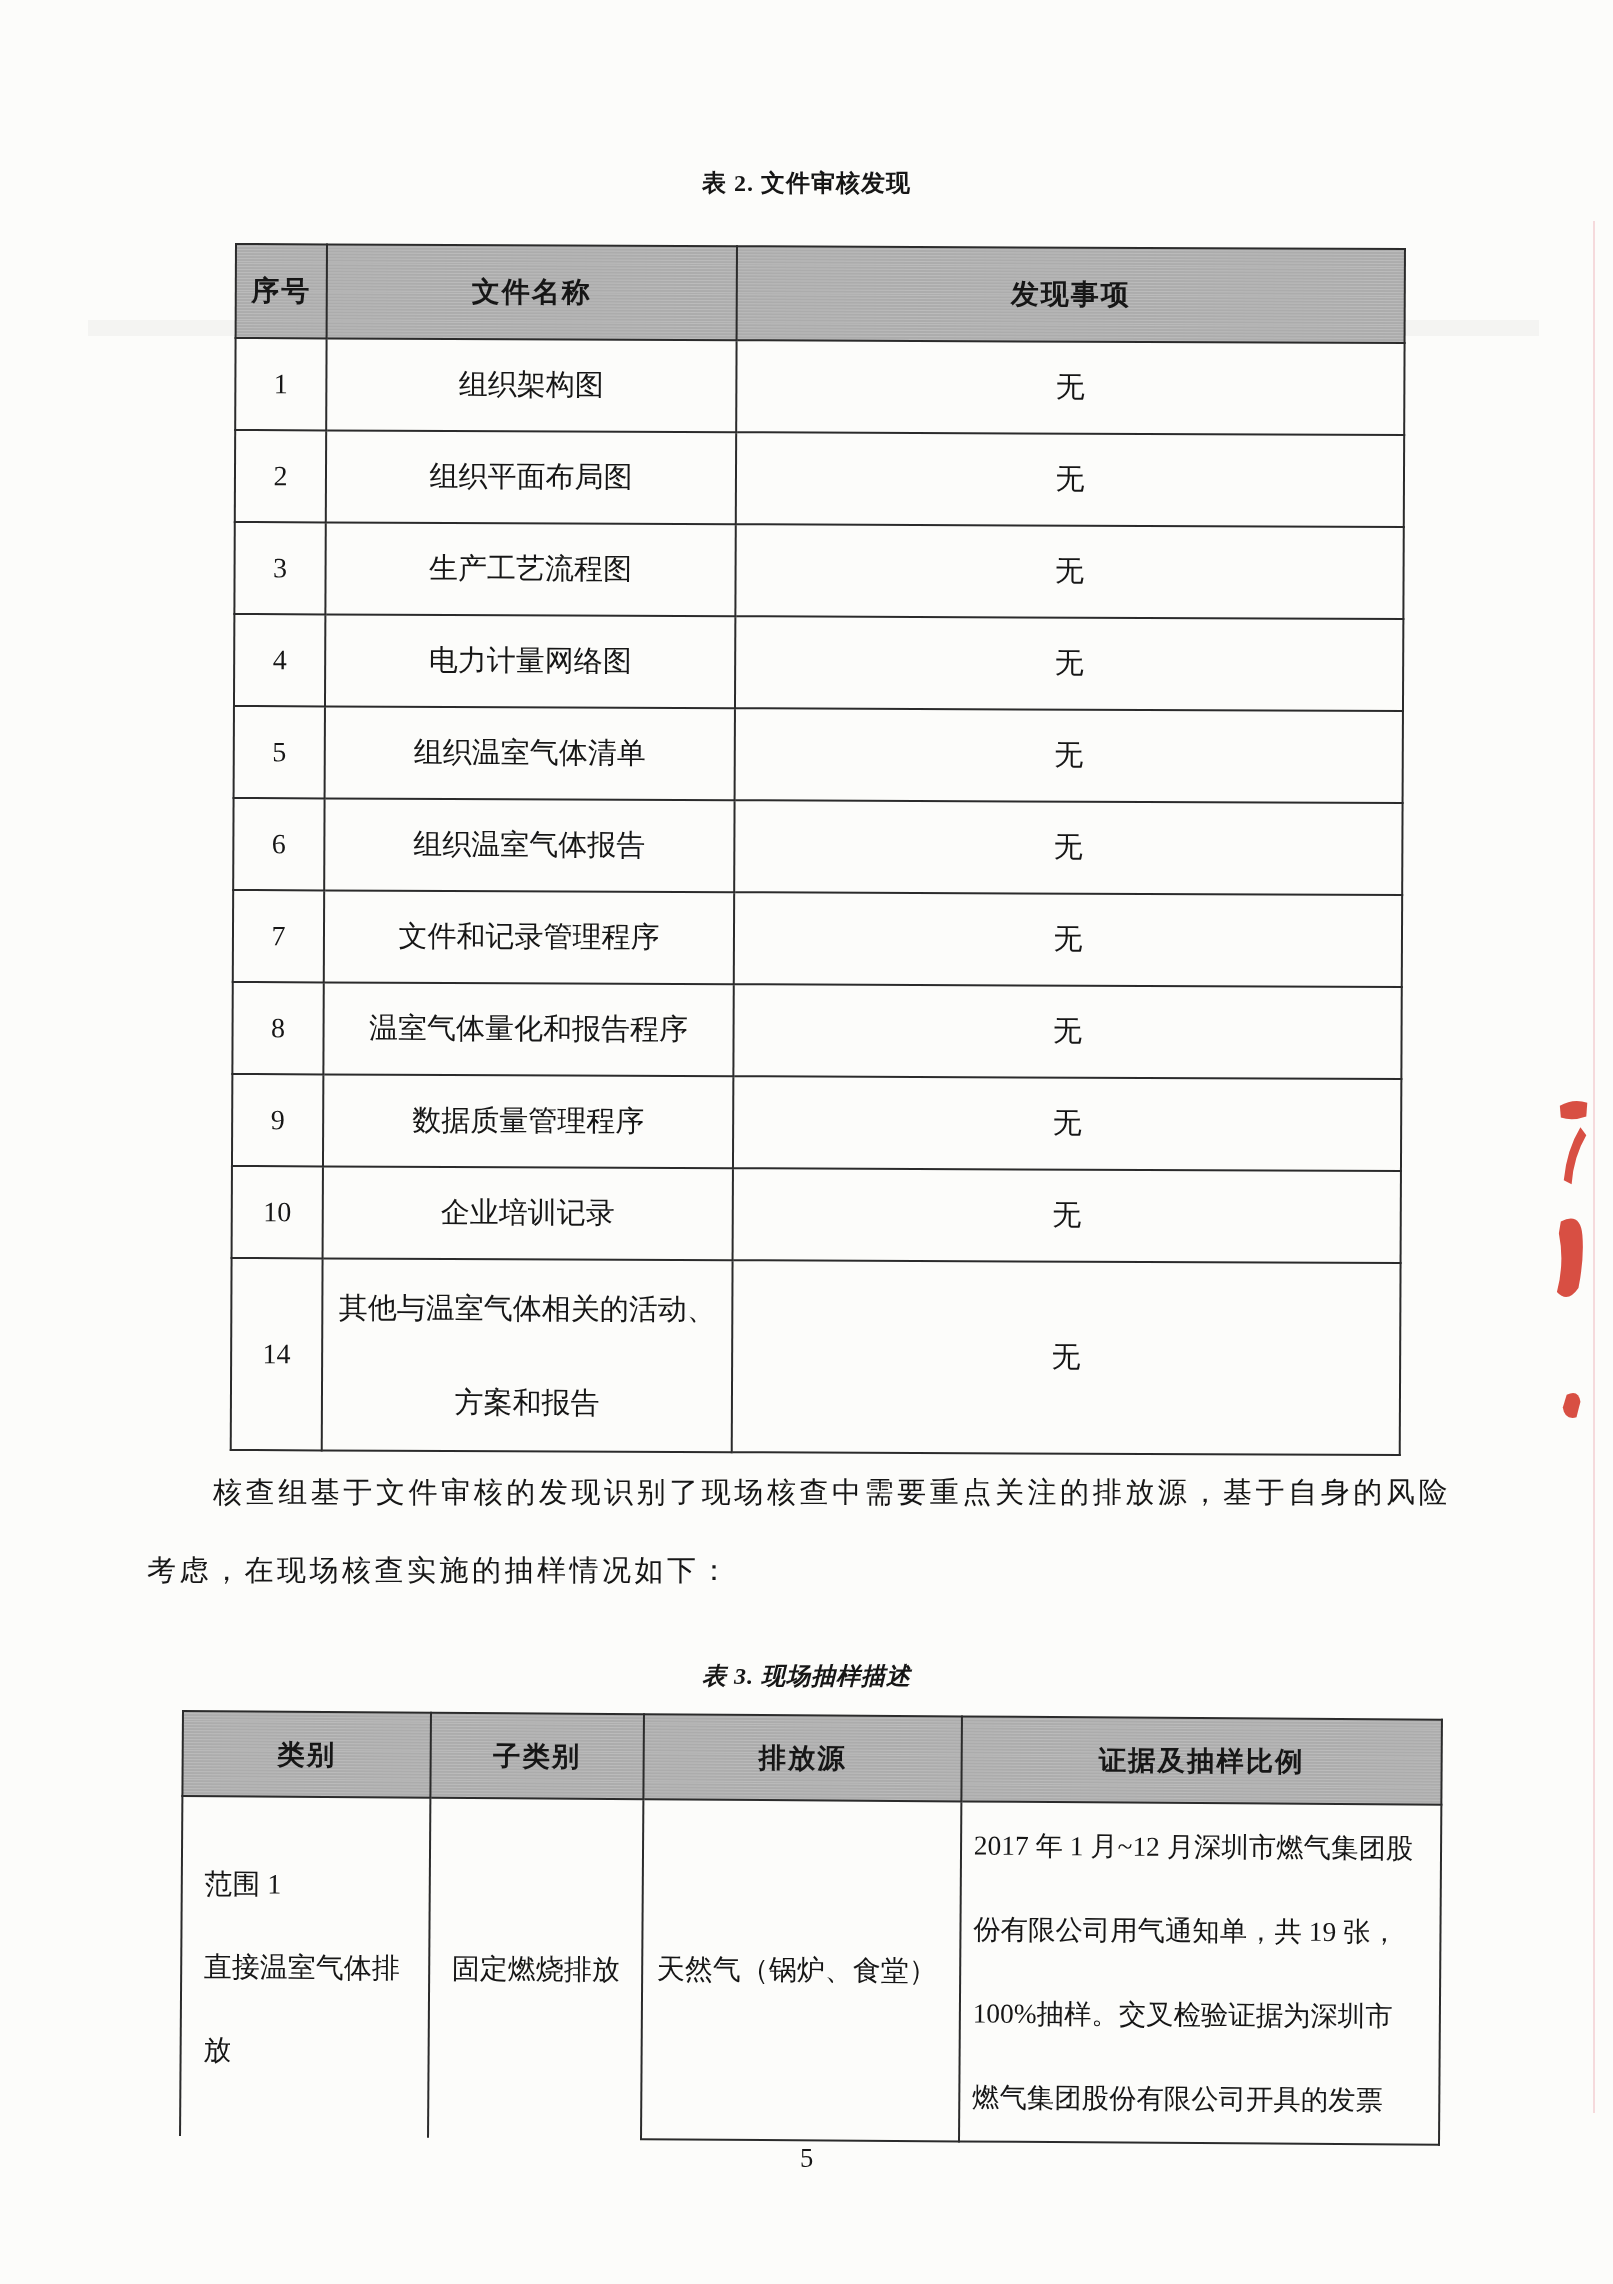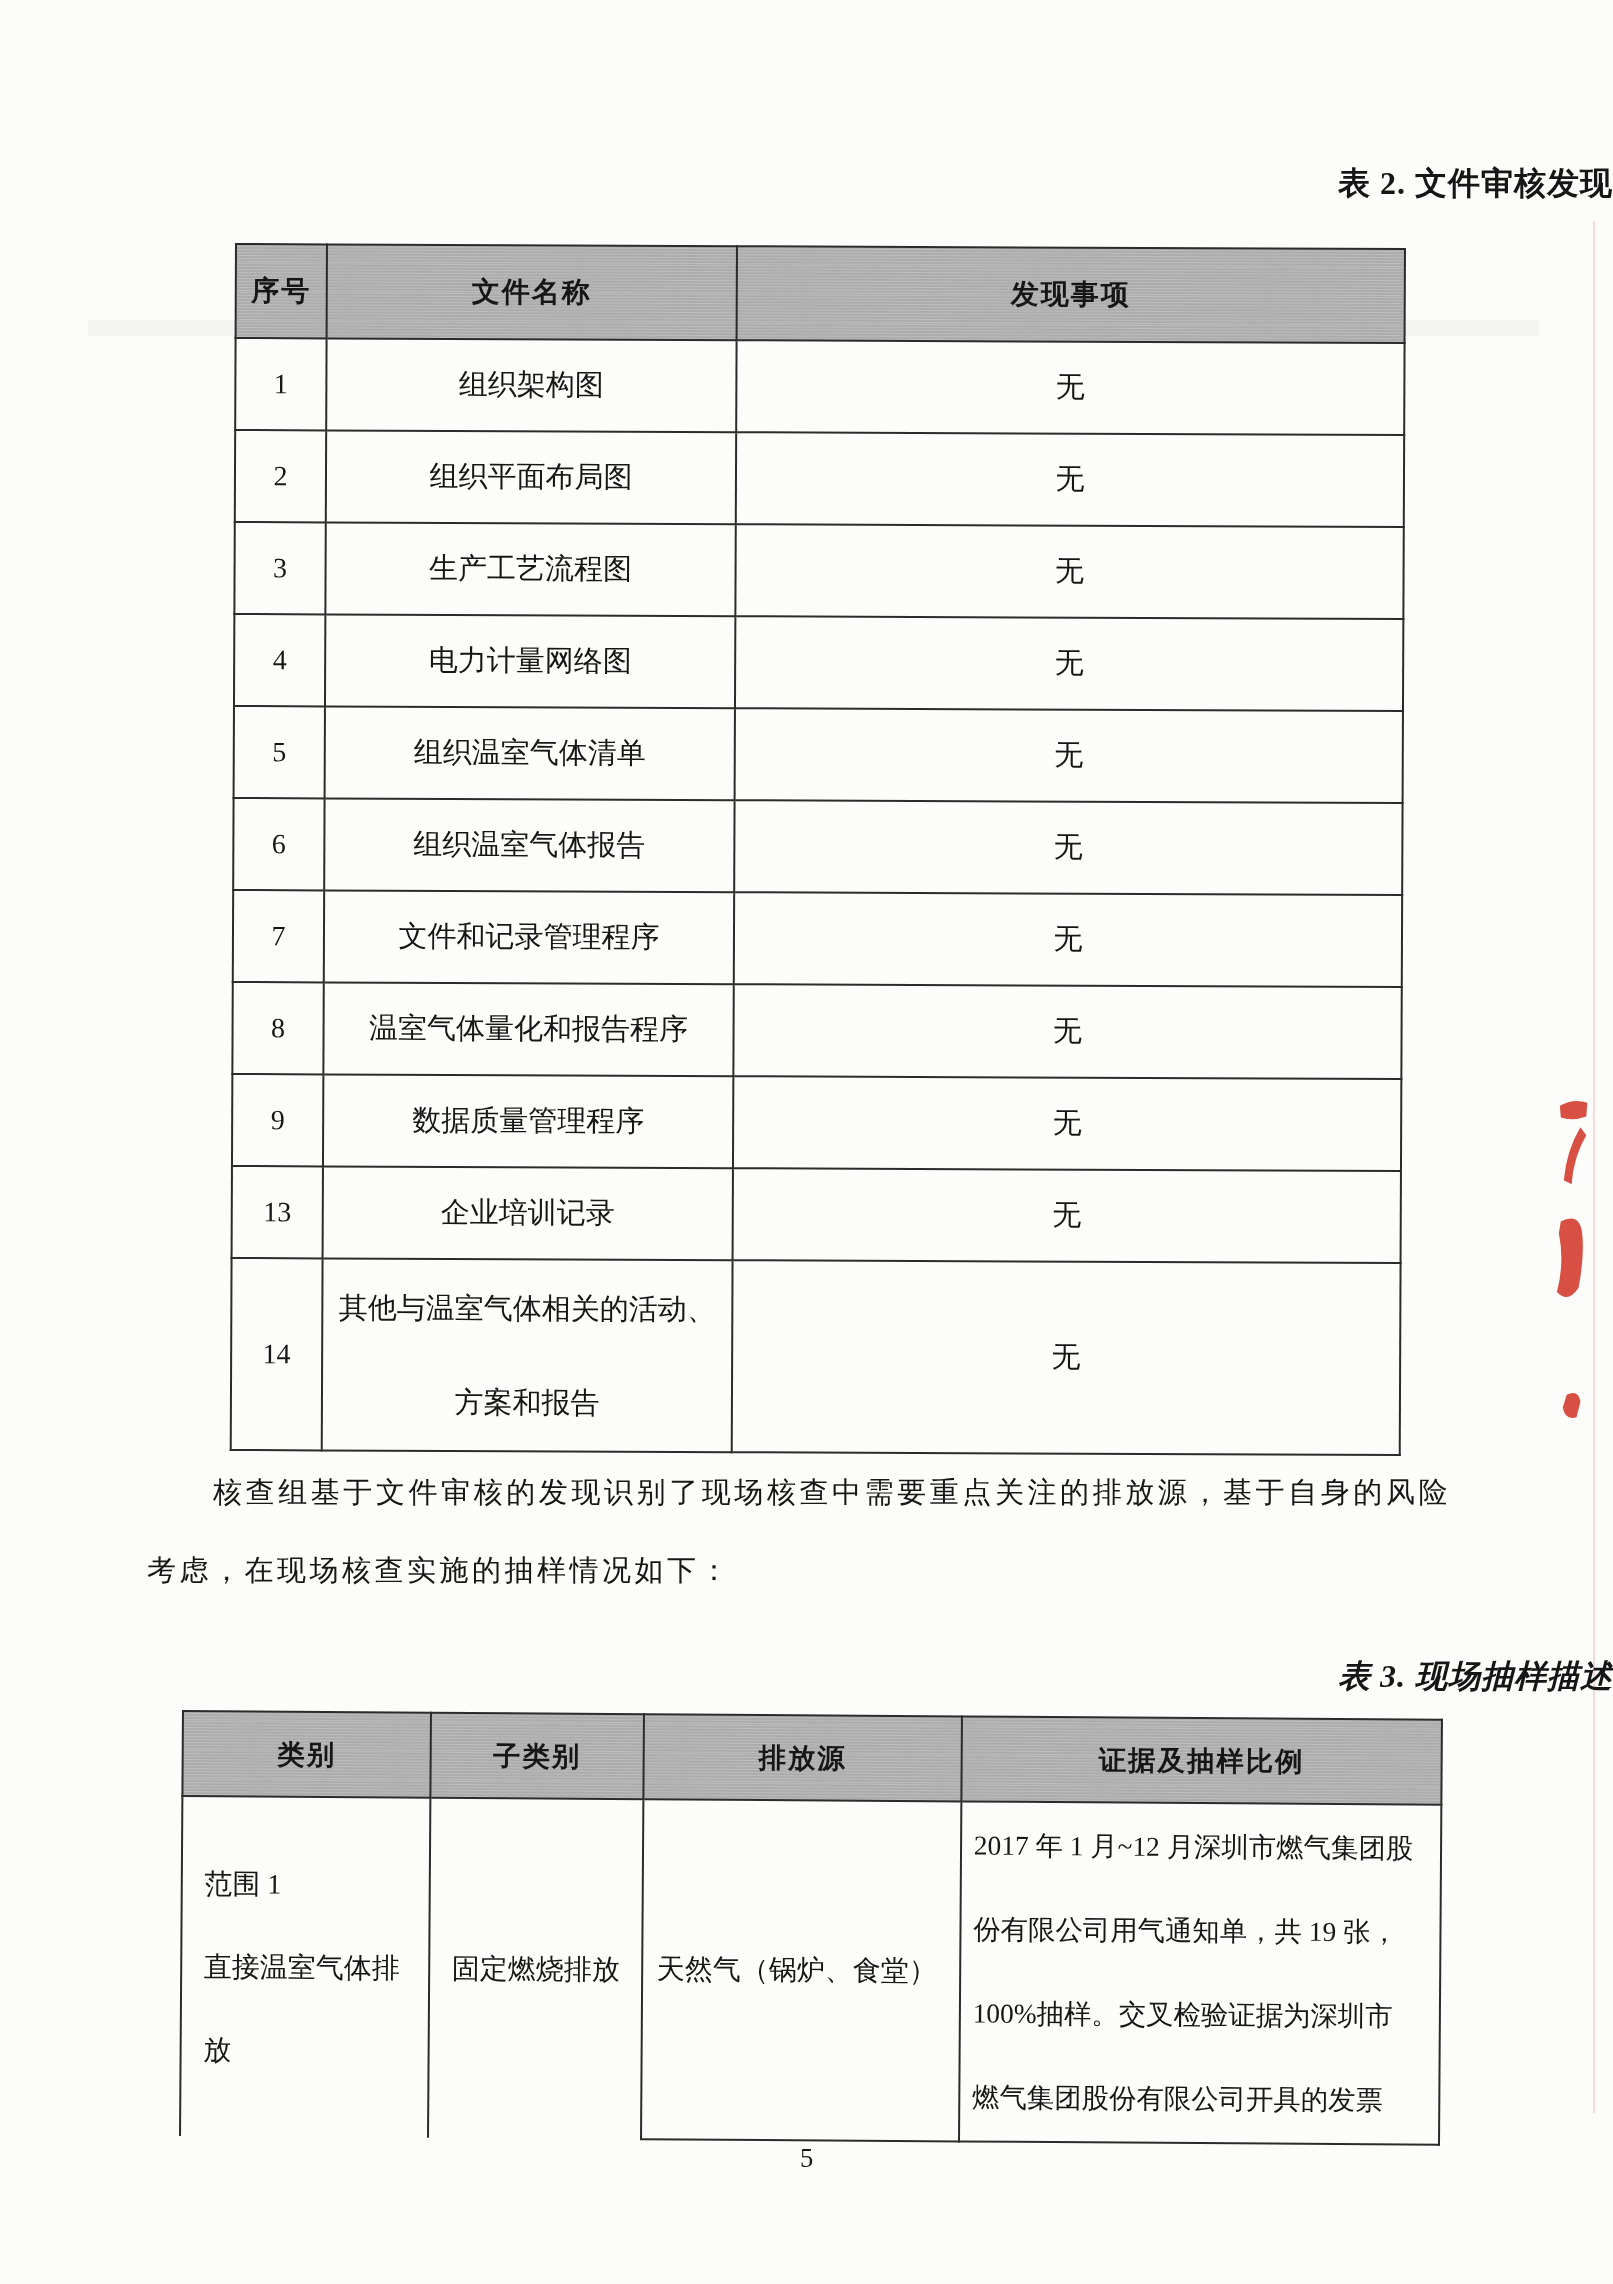--- a/index.html
+++ b/index.html
@@ -13,22 +13,22 @@
     color:#161616;
   }
   
   .scan-band{position:absolute;left:88px;top:320px;width:1451px;height:15.7px;
     background:rgba(110,110,110,.055);}
   .edge-line{position:absolute;left:1593px;top:221px;width:2px;height:1892px;
     background:#eeb2b8;opacity:.45;}
   .stamp{position:absolute;left:1547px;top:1096px;filter:blur(0.5px);}
 
   .doc-title{
-    position:absolute;left:0;width:1613px;text-align:right;
-    font-weight:bold;font-size:32px;line-height:44px;letter-spacing:1px;
+    position:absolute;left:0;width:1613px;text-align:center;
+    font-weight:bold;font-size:24px;line-height:44px;letter-spacing:1px;
   }
   .t2-title{top:161px;}
   .t3-title{top:1654px;font-style:italic;}
 
   table{border-collapse:collapse;table-layout:fixed;}
   th,td{border:2.5px solid #2b2b2b;overflow:visible;}
   th{
     background-color:#b4b4b4;
     background-image:repeating-linear-gradient(0deg,
       rgba(255,255,255,.10) 0 1px, rgba(0,0,0,.045) 1px 2.9px);
@@ -129,21 +129,21 @@
           <td class="num">8</td>
           <td>温室气体量化和报告程序</td>
           <td>无</td>
         </tr>
         <tr>
           <td class="num">9</td>
           <td>数据质量管理程序</td>
           <td>无</td>
         </tr>
         <tr>
-          <td class="num">13</td>
+          <td class="num">10</td>
           <td>企业培训记录</td>
           <td>无</td>
         </tr>
         <tr class="tall">
           <td class="num">14</td>
           <td>
             <div class="ln2">其他与温室气体相关的活动、</div>
             <div class="ln2">方案和报告</div>
           </td>
           <td>无</td>

